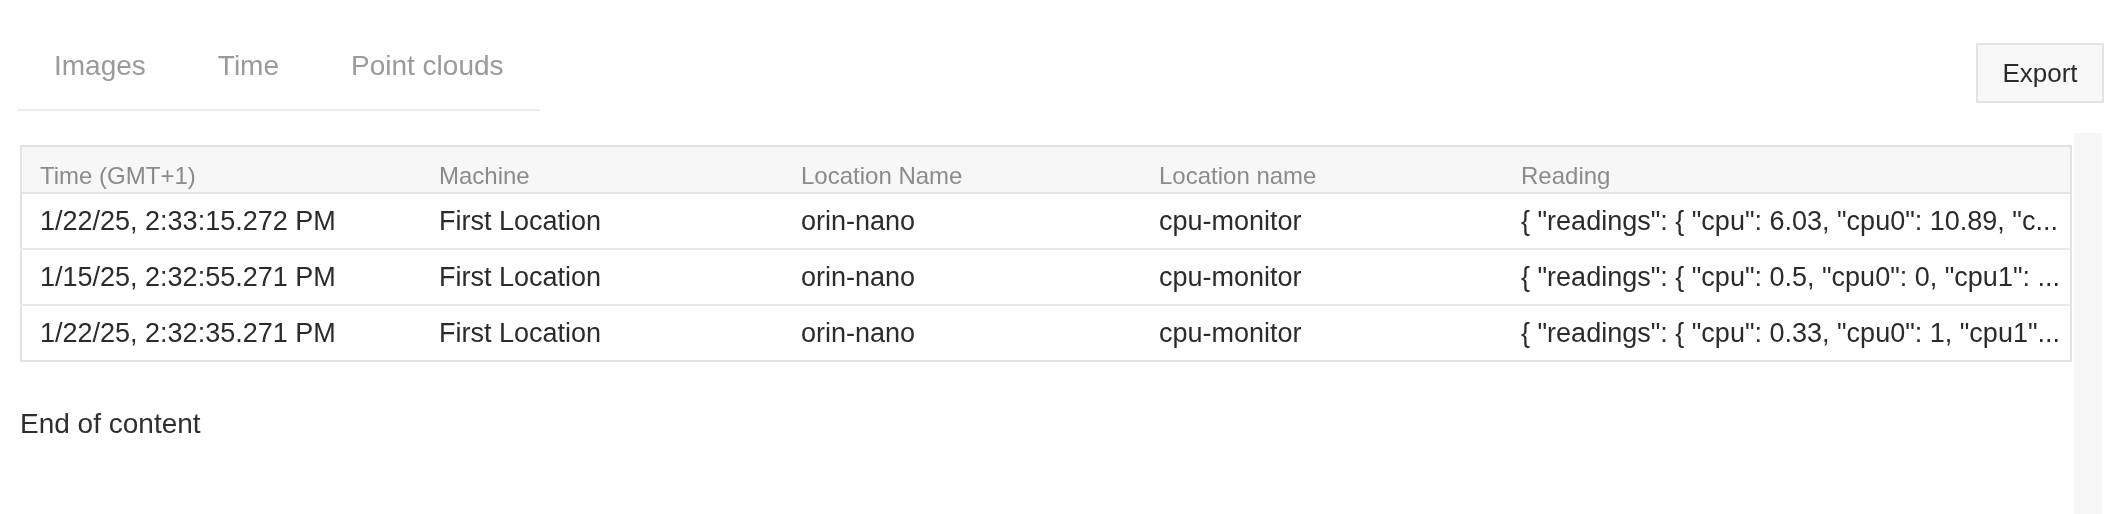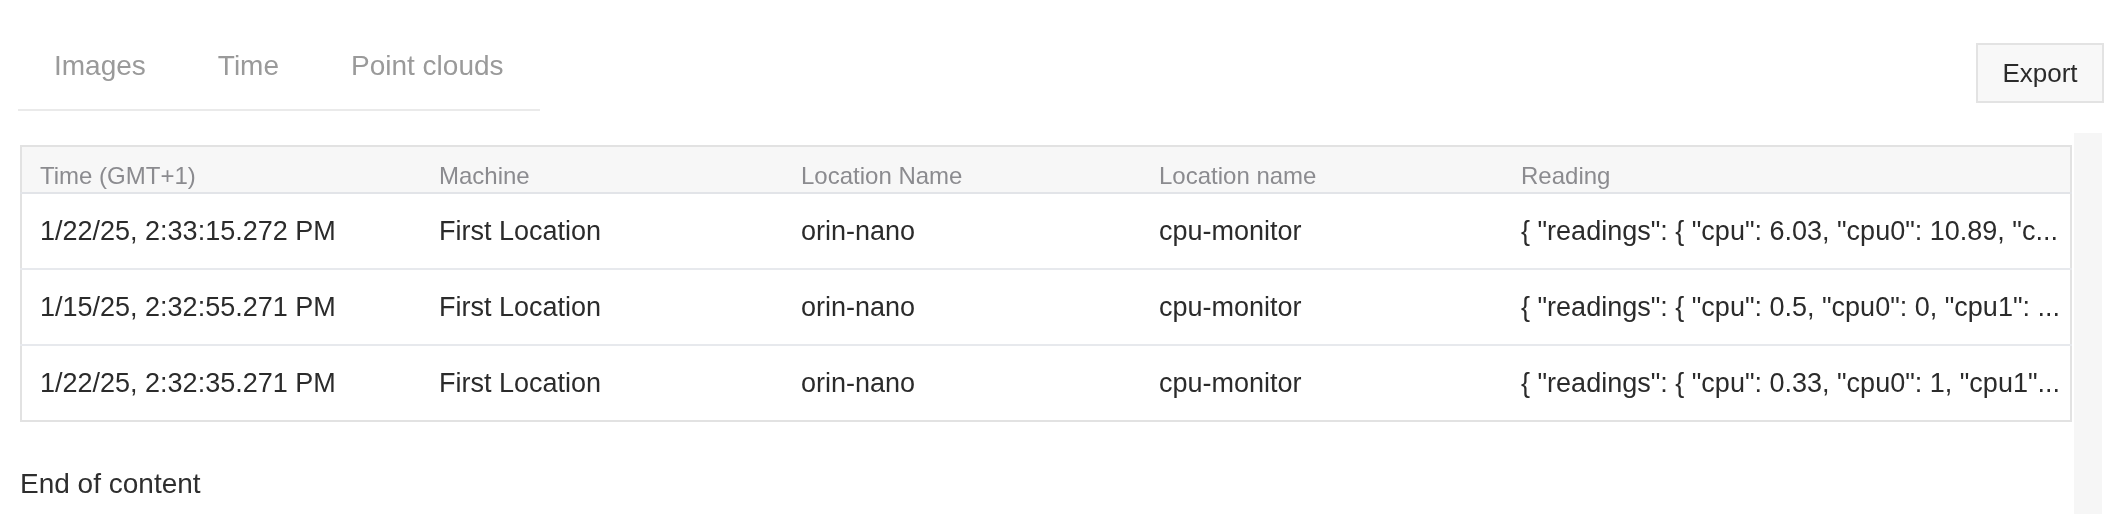--- a/index.html
+++ b/index.html
@@ -77,21 +77,21 @@
     text-align: left;
     height: 47px;
     padding: 13px 0 0 18px;
     border-bottom: 2px solid #e2e4e8;
     white-space: nowrap;
     overflow: hidden;
   }
   tbody td {
     font-size: 27px;
     color: #2b2b2b;
-    height: 76px;
+    height: 56px;
     padding: 0 0 0 18px;
     white-space: nowrap;
     overflow: hidden;
     vertical-align: middle;
   }
   tbody tr + tr td {
     border-top: 2px solid #e7e9ed;
   }
   tbody tr { cursor: pointer; }
 

